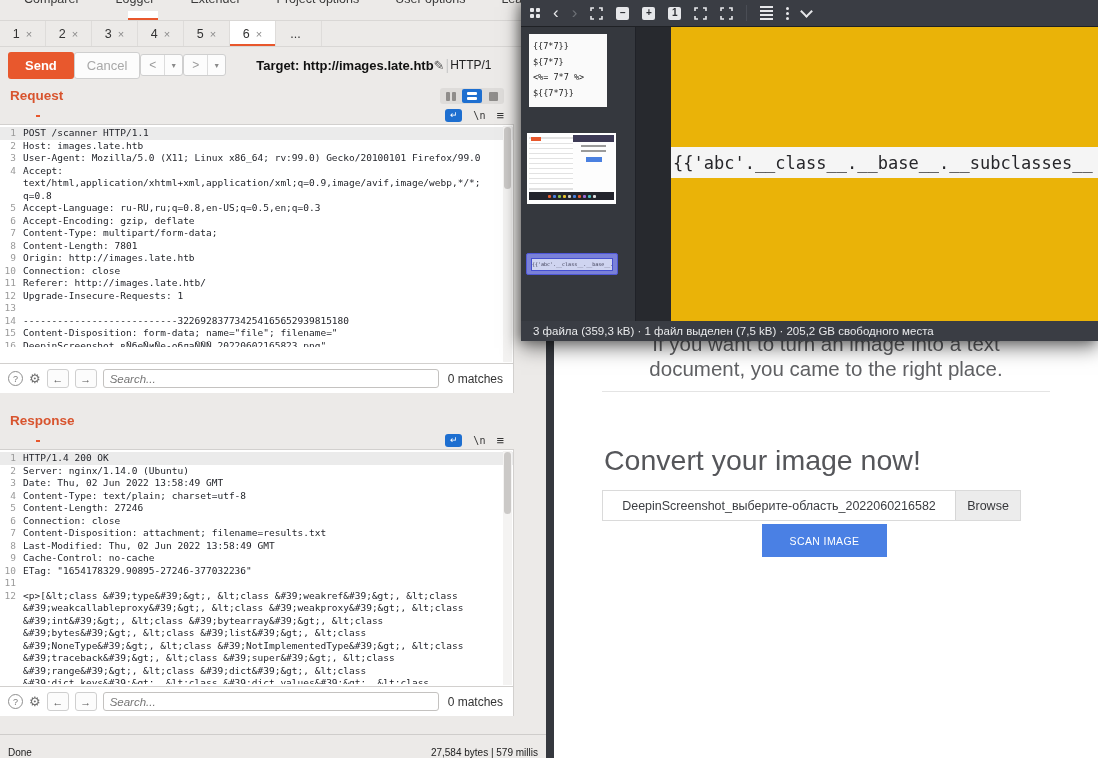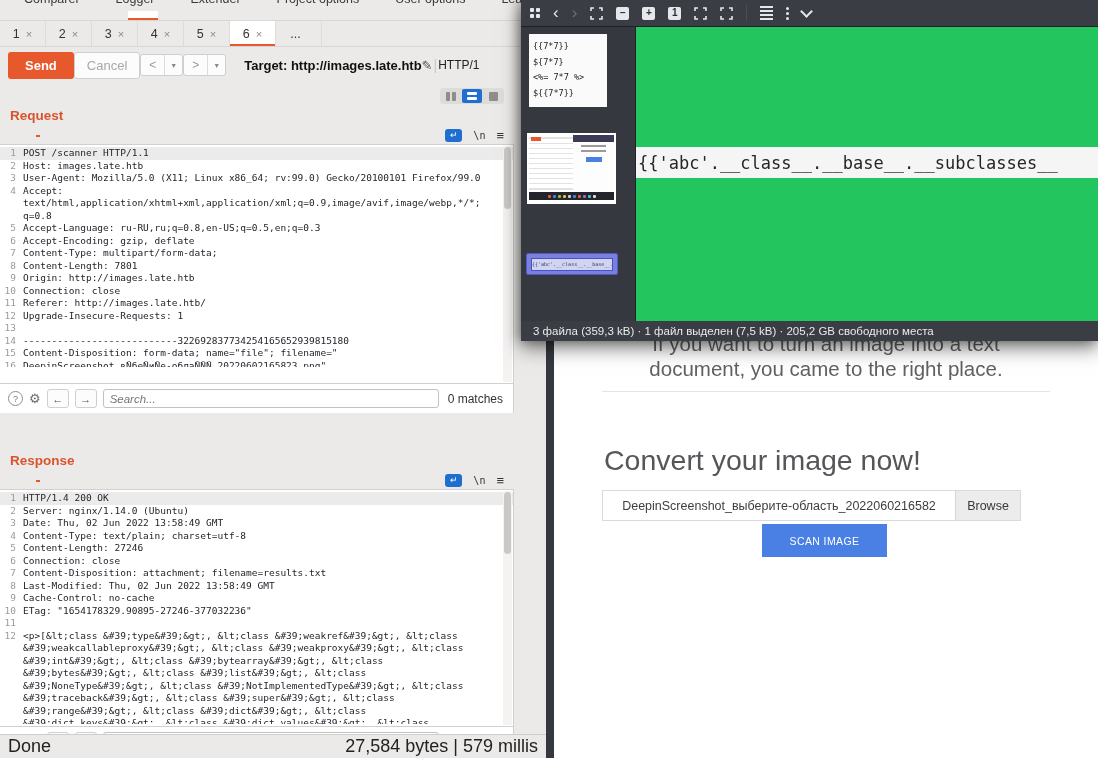--- a/index.html
+++ b/index.html
@@ -16,32 +16,32 @@
   .rtabs{display:flex;font-size:12.5px;color:#333;border-bottom:1px solid #d9d7d5;height:25px;}
   .rtab{width:45px;display:flex;align-items:center;justify-content:center;gap:6px;border-right:1px solid #dedcda;}
   .rtab .x{color:#8a8a8a;font-size:11px;}
   .rtab.sel{background:#fff;box-shadow:inset 0 -2px 0 #e8572c;}
   .btoolbar{display:flex;align-items:center;height:36px;padding:0 8px;}
   .send{background:#e8582d;color:#fff;font-weight:bold;font-size:13px;border-radius:3px;padding:6px 17px;}
   .cancel{background:#fcfcfc;color:#a8a8a8;font-size:13px;border:1px solid #cfcfcf;border-radius:3px;padding:5px 12px;}
   .split{display:flex;border:1px solid #cfcfcf;border-radius:3px;background:#fcfcfc;color:#9a9a9a;}
   .split .a{padding:3px 8px;font-size:12px;}
   .split .b{padding:3px 5px;font-size:7px;border-left:1px solid #dcdcdc;color:#8a8a8a;display:flex;align-items:center;}
-  .target{margin-left:18px;font-weight:bold;font-size:13px;color:#111;white-space:nowrap;text-align:right;}
+  .target{margin-left:30px;font-weight:bold;font-size:13px;color:#111;white-space:nowrap;text-align:right;}
   .pencil{font-size:13px;color:#555;}
   .vsep{color:#c9c9c9;margin:0 1px;font-size:14px;}
   .httpv{font-size:12px;color:#222;}
   .seg{position:absolute;top:88px;right:42px;display:flex;background:#dedcda;border-radius:3px;padding:1px;gap:1px;}
   .seg .cell{width:20px;height:14px;border-radius:2px;display:flex;align-items:center;justify-content:center;gap:2px;}
   .seg .cell.sel{background:#1e6fd0;flex-direction:column;}
   .vb{width:4px;height:9px;background:#8f8d8b;border-radius:1px;}
   .hb{width:10px;height:3px;background:#fff;border-radius:1px;}
   .sq{width:9px;height:9px;background:#8f8d8b;border-radius:1px;}
 
-  .panel-h{font-size:13.5px;font-weight:bold;color:#d8542e;padding:5px 0 2px 10px;height:15px;margin-top:20px;}
+  .panel-h{font-size:13.5px;font-weight:bold;color:#d8542e;padding:5px 0 2px 10px;height:15px;}
   .vtabs{display:flex;align-items:center;font-size:12.5px;color:#444;padding:1px 10px 0;width:514px;box-sizing:border-box;height:19px;}
   .vtab{margin-right:22px;padding:1px 2px 3px;}
   .vtab.sel{color:#111;box-shadow:inset 0 -2px 0 #e8572c;}
   .vtab.dim{color:#a5a5a5;}
   .vicons{margin-left:auto;display:flex;align-items:center;gap:11px;}
   .wrapicon{width:17px;height:13px;background:#1e6fd0;border-radius:3px;color:#fff;font-size:9px;display:flex;align-items:center;justify-content:center;}
   .nl{font-family:"DejaVu Sans Mono",monospace;font-size:10px;color:#333;}
   .lns{font-size:13px;color:#333;}
 
   .editor{position:relative;width:514px;background:#fff;border-top:1px solid #d2d0ce;border-bottom:1px solid #d2d0ce;border-right:1px solid #d2d0ce;overflow:hidden;box-sizing:border-box;}
@@ -55,21 +55,21 @@
   .sbar{position:absolute;top:1px;right:1px;width:9px;bottom:1px;background:#f4f3f2;}
   .sthumb{margin:1px auto 0;width:7px;height:62px;background:#cbc9c7;border-radius:4px;}
 
   .findbar{display:flex;align-items:center;width:514px;box-sizing:border-box;background:#fff;border-right:1px solid #d2d0ce;padding:0 8px;gap:6px;height:29px;}
   .qicon{width:13px;height:13px;border:1.5px solid #8f8f8f;border-radius:50%;color:#7a7a7a;font-size:9px;display:flex;align-items:center;justify-content:center;flex:none;}
   .gear{font-size:13px;color:#6f6f6f;}
   .navbtn{width:22px;height:19px;border:1px solid #cfcfcf;border-radius:3px;background:#fcfcfc;color:#555;font-size:11px;display:flex;align-items:center;justify-content:center;box-sizing:border-box;}
   .sinput{width:336px;height:19px;border:1px solid #c4c2c0;border-radius:3px;font-style:italic;font-size:11.5px;color:#9a9a9a;padding:0 6px;outline:none;background:#fff;box-sizing:border-box;font-family:"Liberation Sans",sans-serif;}
   .matches{margin-left:auto;font-size:12px;color:#333;padding-right:2px;white-space:nowrap;}
   .splitgap{height:15px;}
-  .statusbar{position:absolute;left:0;right:0;bottom:0;height:23px;background:#eceae8;border-top:1px solid #cfcdcb;display:flex;align-items:center;font-size:18px;color:#222;padding:0 8px;justify-content:space-between;}
+  .statusbar{position:absolute;left:0;right:0;bottom:0;height:23px;background:#eceae8;border-top:1px solid #cfcdcb;display:flex;align-items:flex-end;font-size:10px;color:#222;padding:0 8px;justify-content:space-between;}
 
   
   #browser{position:absolute;left:546px;top:0;width:552px;height:758px;background:#fff;border-left:8px solid #35383e;box-sizing:border-box;z-index:0;}
   .tagline{position:absolute;top:331px;left:0;right:0;text-align:center;font-size:20.5px;color:#606164;line-height:25px;}
   .divider{position:absolute;top:391px;left:48px;right:48px;border-top:1px solid #e4e4e4;}
   .convert-h{position:absolute;top:444px;left:50px;font-size:28.5px;color:#55565a;}
   .filerow{position:absolute;top:490px;left:48px;width:419px;height:31px;border:1px solid #dadada;display:flex;box-sizing:border-box;background:#fff;}
   .fileval{flex:1;display:flex;align-items:center;justify-content:center;font-size:12.5px;color:#3c3e42;overflow:hidden;white-space:nowrap;}
   .browse{width:64px;background:#ececec;border-left:1px solid #d6d6d6;display:flex;align-items:center;justify-content:center;font-size:12.5px;color:#37383b;}
   .scanbtn{position:absolute;top:524px;left:208px;width:125px;height:33px;background:#4a80e4;color:#fff;font-size:10.5px;display:flex;align-items:center;justify-content:center;letter-spacing:.4px;}
@@ -84,21 +84,21 @@
   .g-fwd{font-size:17px;color:#6d7076;line-height:1;margin-top:-2px;}
   .g-sq{width:13px;height:13px;background:#e6e7ea;border-radius:2px;color:#2c2e33;font-size:10px;font-weight:bold;display:flex;align-items:center;justify-content:center;line-height:1;}
   .g-lines span{display:block;width:13px;height:2px;background:#e6e7ea;margin-bottom:2px;}
   .g-lines span:last-child{margin-bottom:0;}
   .g-dots{display:flex;flex-direction:column;gap:2px;}
   .g-dots i{width:3px;height:3px;border-radius:50%;background:#e6e7ea;}
   .g-chev{width:7px;height:7px;border-right:2px solid #e6e7ea;border-bottom:2px solid #e6e7ea;transform:rotate(45deg);margin-top:-4px;}
   .fmsep{width:1px;height:16px;background:#4a4d55;}
   .fmbody{position:absolute;top:27px;bottom:20px;left:0;right:0;display:flex;}
   .fmpanel{width:114px;background:#35383e;border-right:1px solid #202228;position:relative;flex:none;}
-  .fmcanvas{flex:1;position:relative;background:#22c55e;overflow:hidden;}
+  .fmcanvas{flex:1;position:relative;background:#eab308;overflow:hidden;margin-left:35px;}
   .band{position:absolute;left:0;right:0;top:120px;height:31px;background:#f5f5f5;display:flex;align-items:center;overflow:hidden;}
   .band span{font-family:"DejaVu Sans Mono",monospace;font-size:17px;color:#26262a;white-space:pre;padding-left:2px;}
   .fmstatus{position:absolute;left:0;right:0;bottom:0;height:20px;background:#3a3d44;color:#e9eaec;font-size:11.5px;display:flex;align-items:center;padding-left:12px;white-space:nowrap;overflow:hidden;}
 
   .tcard{position:absolute;left:8px;top:7px;width:78px;height:73px;background:#fafafa;padding:5px 4px;box-sizing:border-box;}
   .tcard div{font-family:"DejaVu Sans Mono",monospace;font-size:8.5px;color:#222;line-height:15.5px;white-space:pre;}
   .scard{position:absolute;left:6px;top:106px;width:89px;height:71px;background:#fff;padding:2px;box-sizing:border-box;}
   .smain{display:flex;height:57px;}
   .sleft{width:52%;position:relative;background:repeating-linear-gradient(to bottom,#e2e2e2 0 1px,transparent 1px 5px);background-origin:content-box;padding:3px;box-sizing:border-box;}
   .ochip{position:absolute;left:2px;top:2px;width:10px;height:4px;background:#e8582d;}

